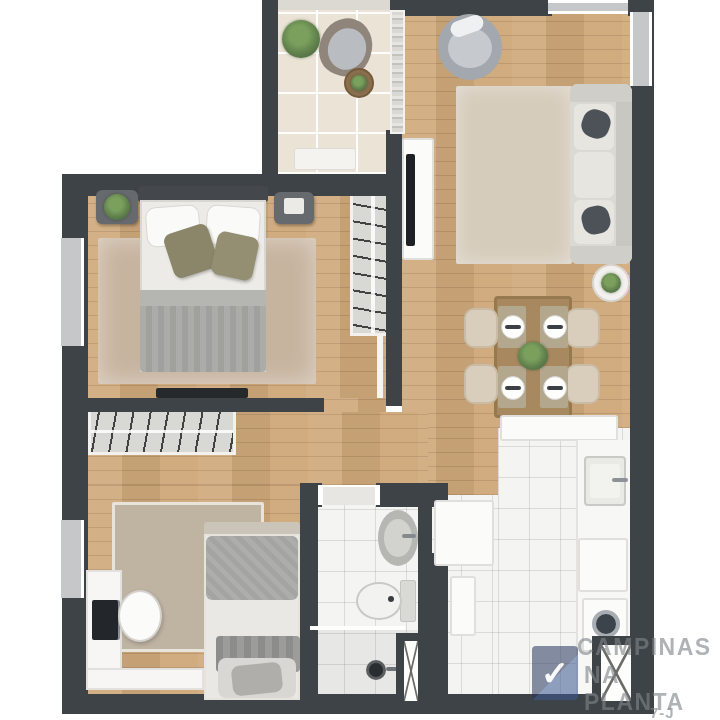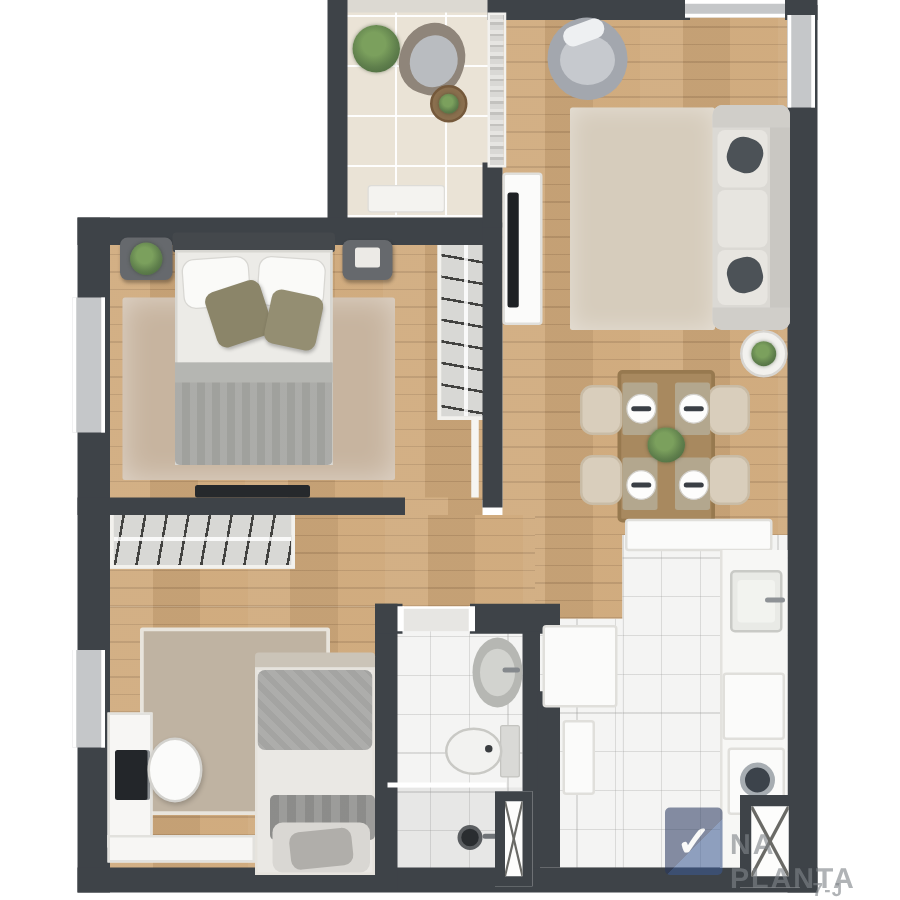--- a/index.html
+++ b/index.html
@@ -201,16 +201,17 @@
   <div class="abs furn" style="left:216px;top:636px;width:84px;height:36px;background:#9c9c9a;background-image:repeating-linear-gradient(90deg, rgba(0,0,0,0.10) 0 7px, transparent 7px 14px);border-radius:4px;"></div>
   <div class="abs furn" style="left:218px;top:658px;width:78px;height:40px;background:#d9d7d3;border-radius:8px;"></div>
   <div class="abs furn" style="left:232px;top:664px;width:50px;height:30px;background:#b0aeaa;border-radius:8px;transform:rotate(-6deg);"></div>
 
   <div class="abs furn" style="left:86px;top:570px;width:36px;height:108px;background:#f7f6f4;border:2px solid #e2e1dd;"></div>
   <div class="abs furn" style="left:86px;top:668px;width:118px;height:22px;background:#f7f6f4;border:2px solid #e2e1dd;"></div>
   <div class="abs furn" style="left:92px;top:600px;width:26px;height:40px;background:var(--p-monitorDark,#23262a);border-radius:2px;box-shadow:2px 0 0 #8c9094;"></div>
   <div class="abs furn" style="left:118px;top:590px;width:44px;height:52px;background:#fbfbfa;border:2px solid #d3d2ce;border-radius:50%;box-shadow:1px 2px 4px rgba(0,0,0,0.2);"></div>
 
   <div class="wm-logo" style="left:532px;top:646px;width:46px;height:54px;">✓</div>
+  <div class="wm" style="left:577px;top:634px;font-size:23px;">CAMPINAS</div>
   <div class="wm" style="left:584px;top:662px;font-size:23px;">NA PLANTA</div>
   <div class="wm" style="left:650px;top:692px;font-size:15px;letter-spacing:1px;margin-top:12px;">7-J</div>
 
 </div>
 
 </body></html>

